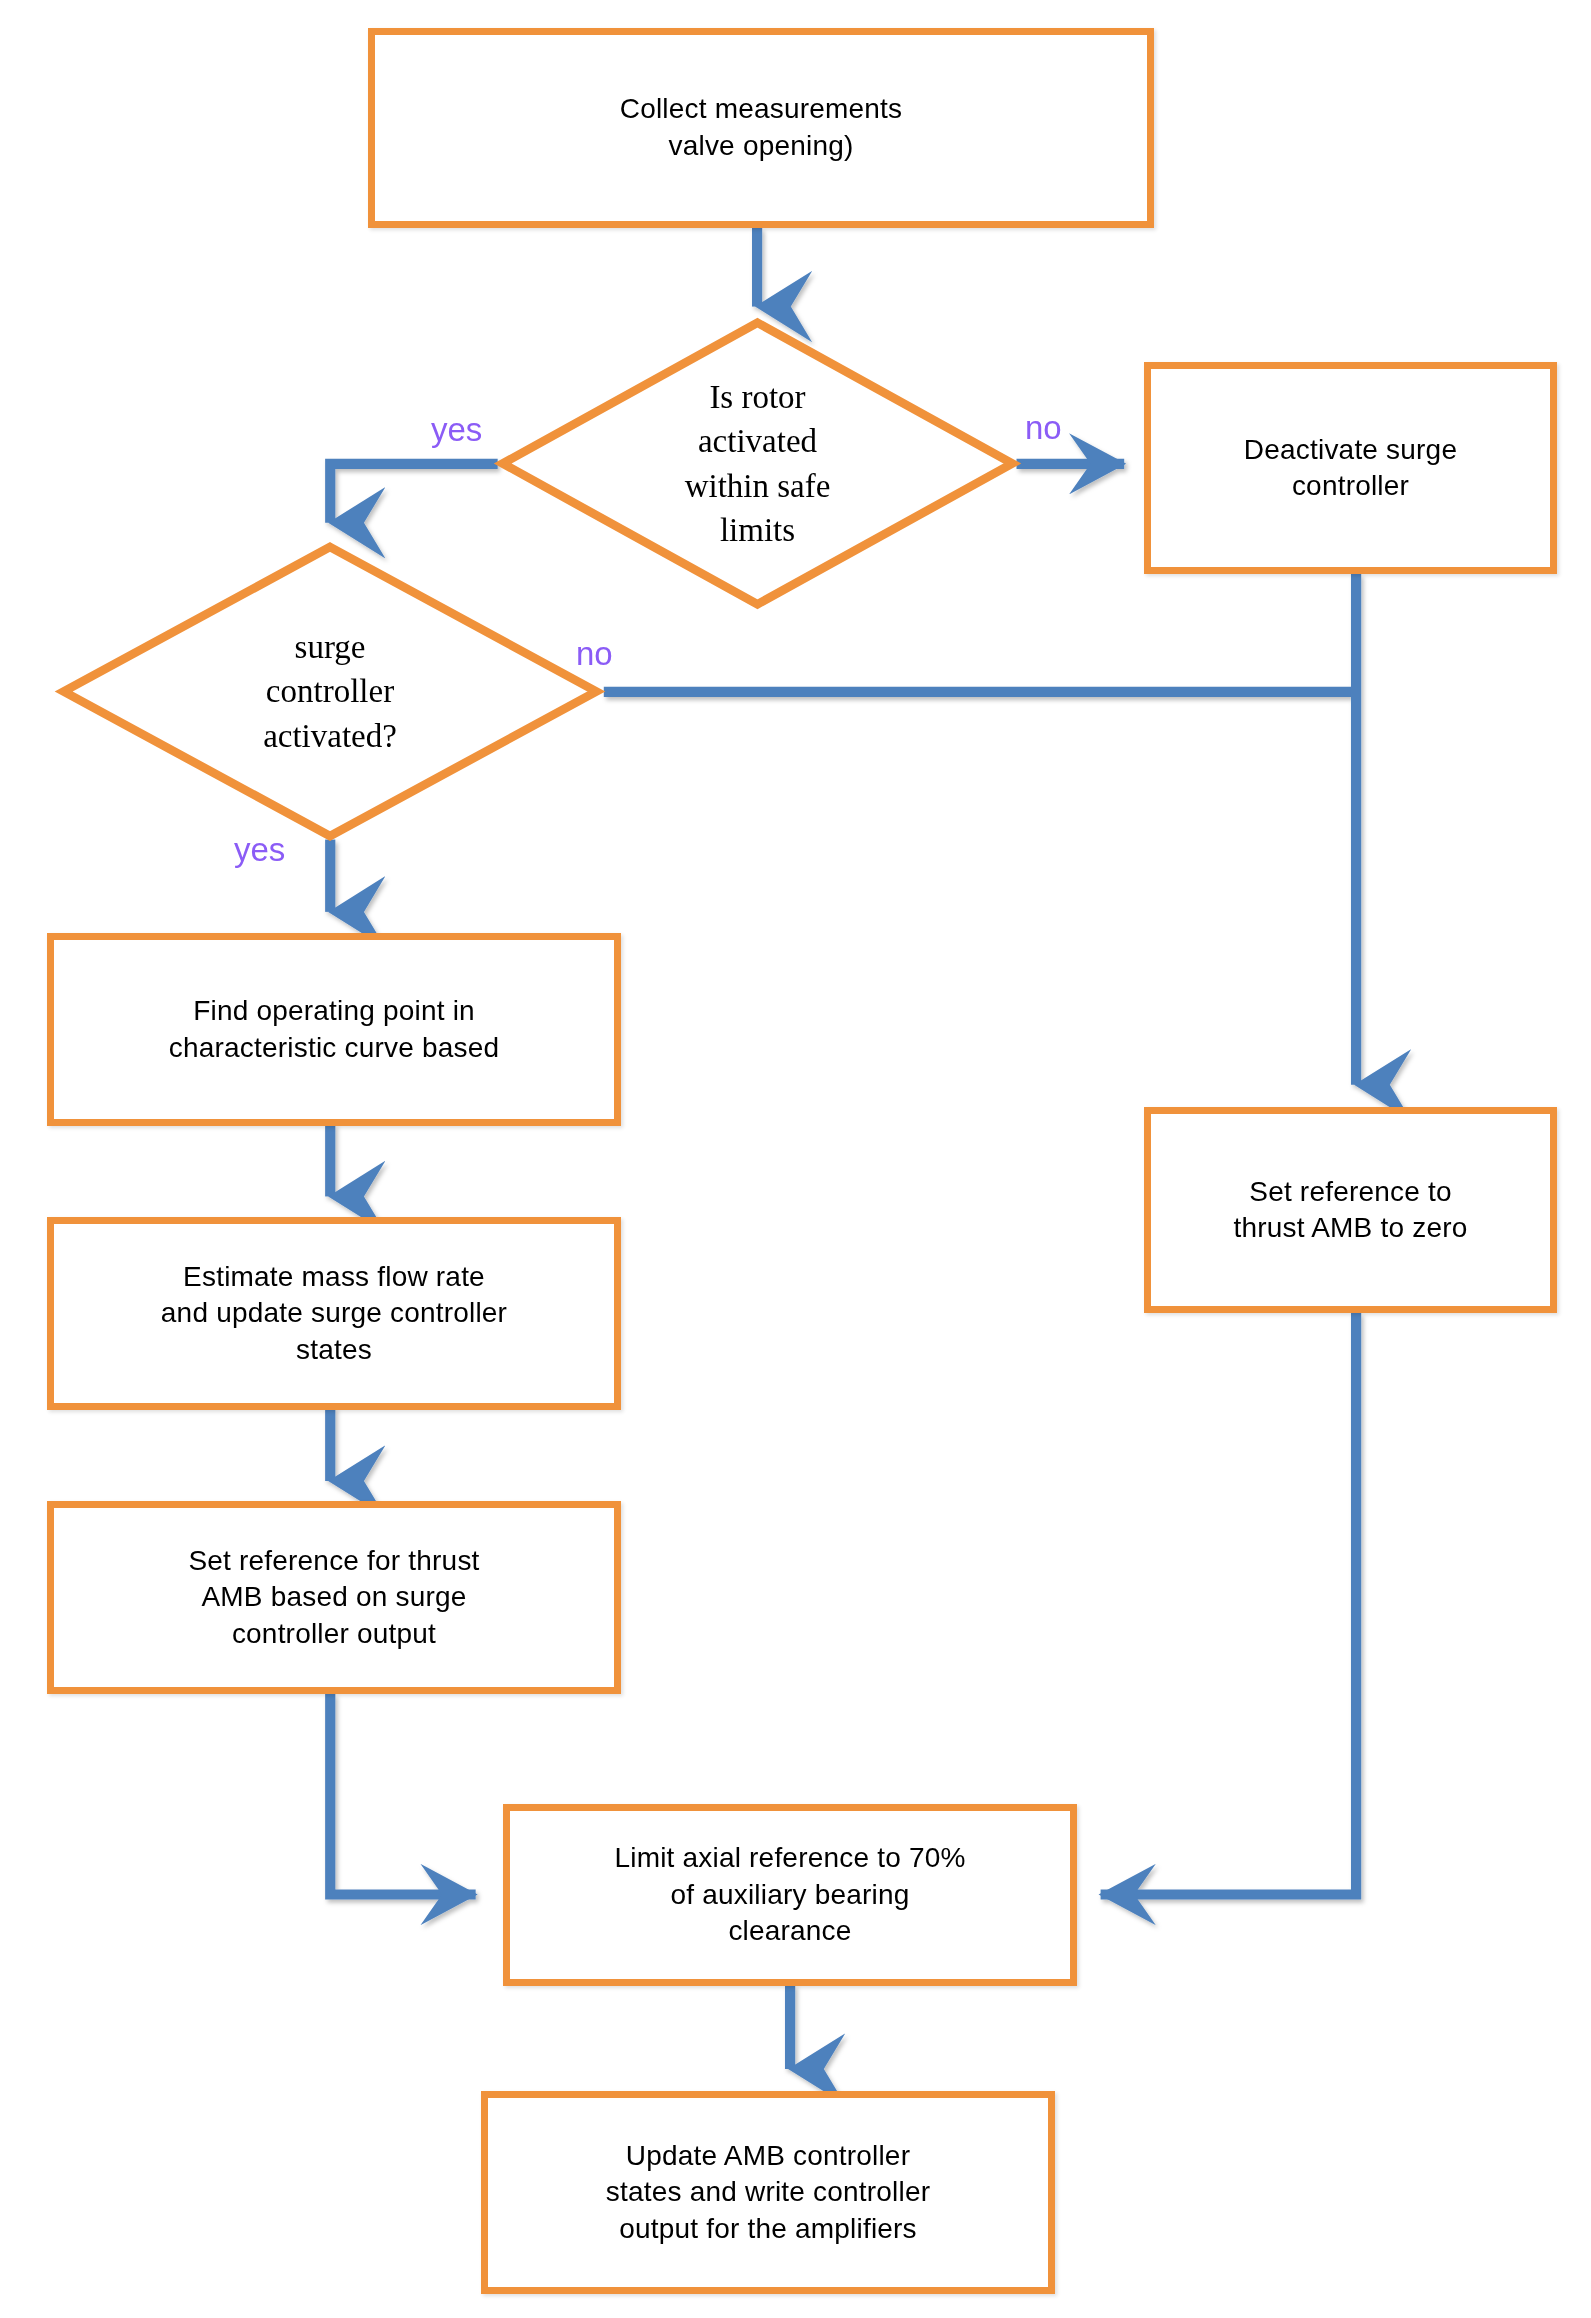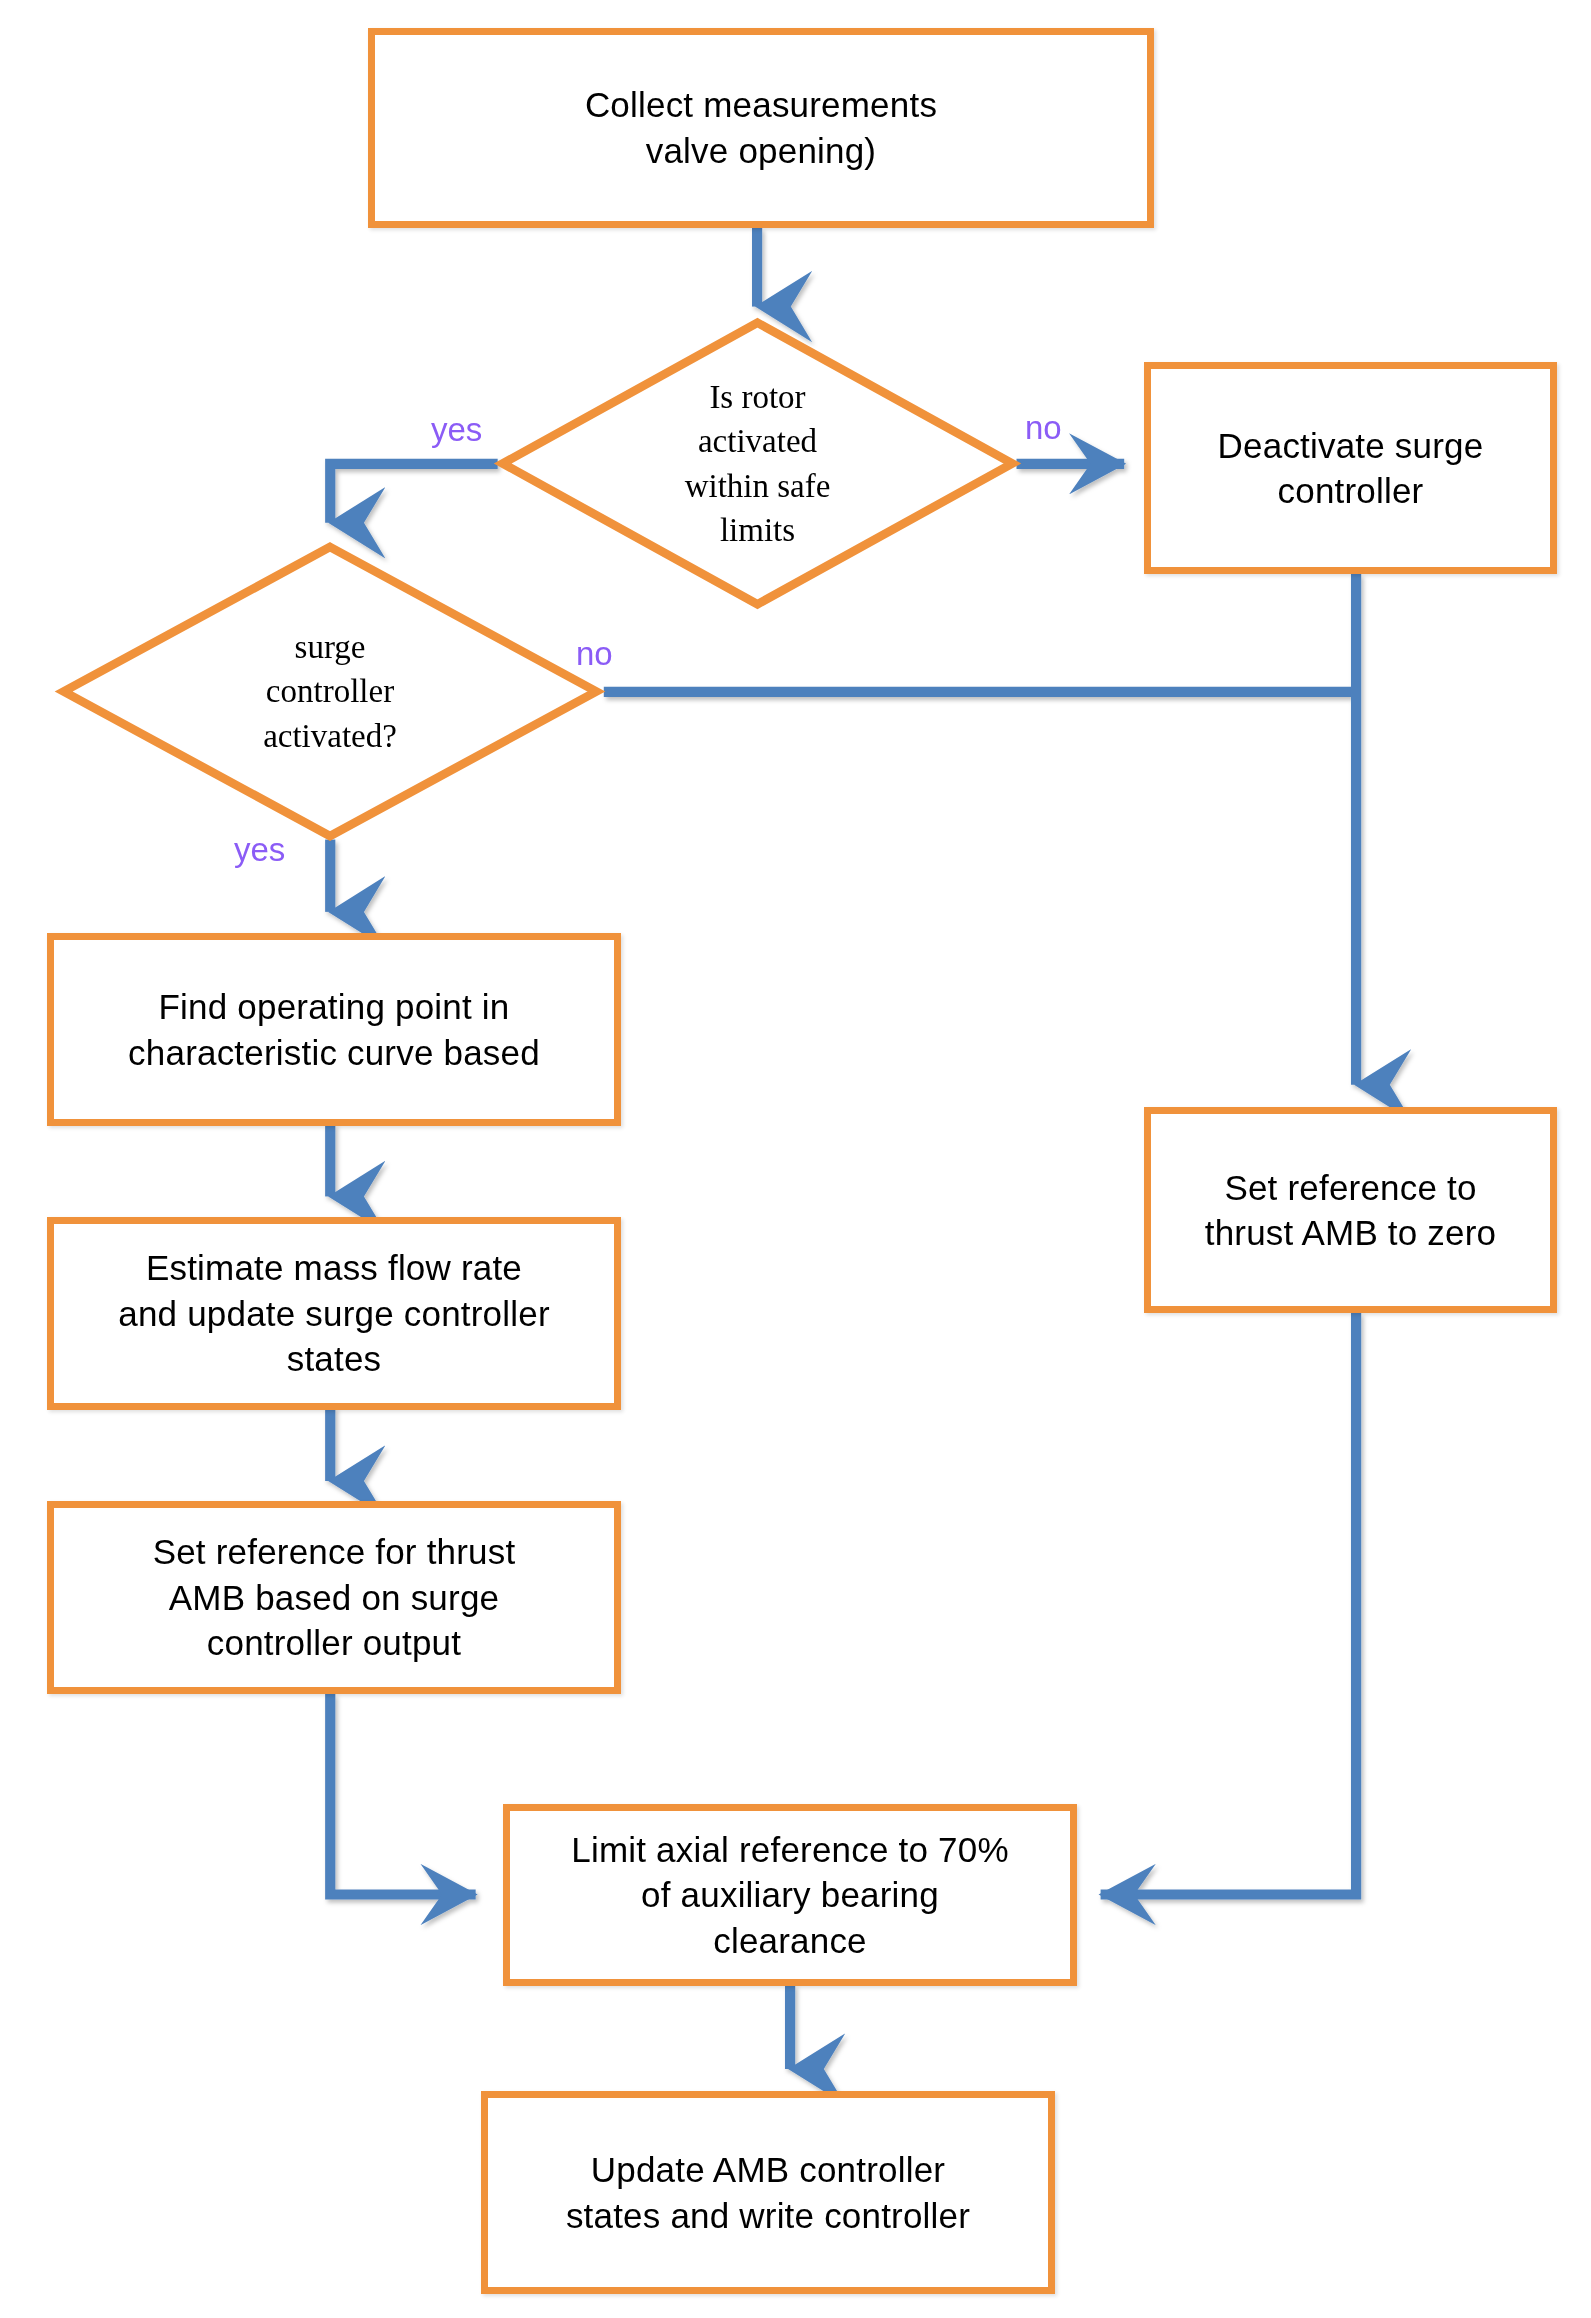--- a/index.html
+++ b/index.html
@@ -21,21 +21,21 @@
   .node-box {
     position: absolute;
     box-sizing: border-box;
     border: 7px solid #F0923B;
     background: #ffffff;
     display: flex;
     align-items: center;
     justify-content: center;
     text-align: center;
     color: #000000;
-    font-size: 35px;
+    font-size: 28px;
     line-height: 1.30;
     letter-spacing: 0.2px;
     z-index: 4;
     box-shadow: 2.4px 2.4px 3.9px rgba(0,0,0,0.13);
   }
   .node-box .txt { padding: 0 14px; }
 
   
   .node-diamond {
     position: absolute;
@@ -207,20 +207,21 @@
       <div>Limit axial reference to 70%</div>
       <div>of auxiliary bearing</div>
       <div>clearance</div>
     </div>
   </div>
 
   <div class="node-box" style="left:481px; top:2091px; width:574px; height:203px;">
     <div class="txt">
       <div>Update AMB controller</div>
       <div>states and write controller</div>
+      <div>output for the amplifiers</div>
     </div>
   </div>
 
   <div class="edge-label" style="left:431px; top:413px;">yes</div>
 
   <div class="edge-label" style="left:1025px; top:411px;">no</div>
 
   <div class="edge-label" style="left:576px; top:637px;">no</div>
 
   <div class="edge-label" style="left:234px; top:833px;">yes</div>

